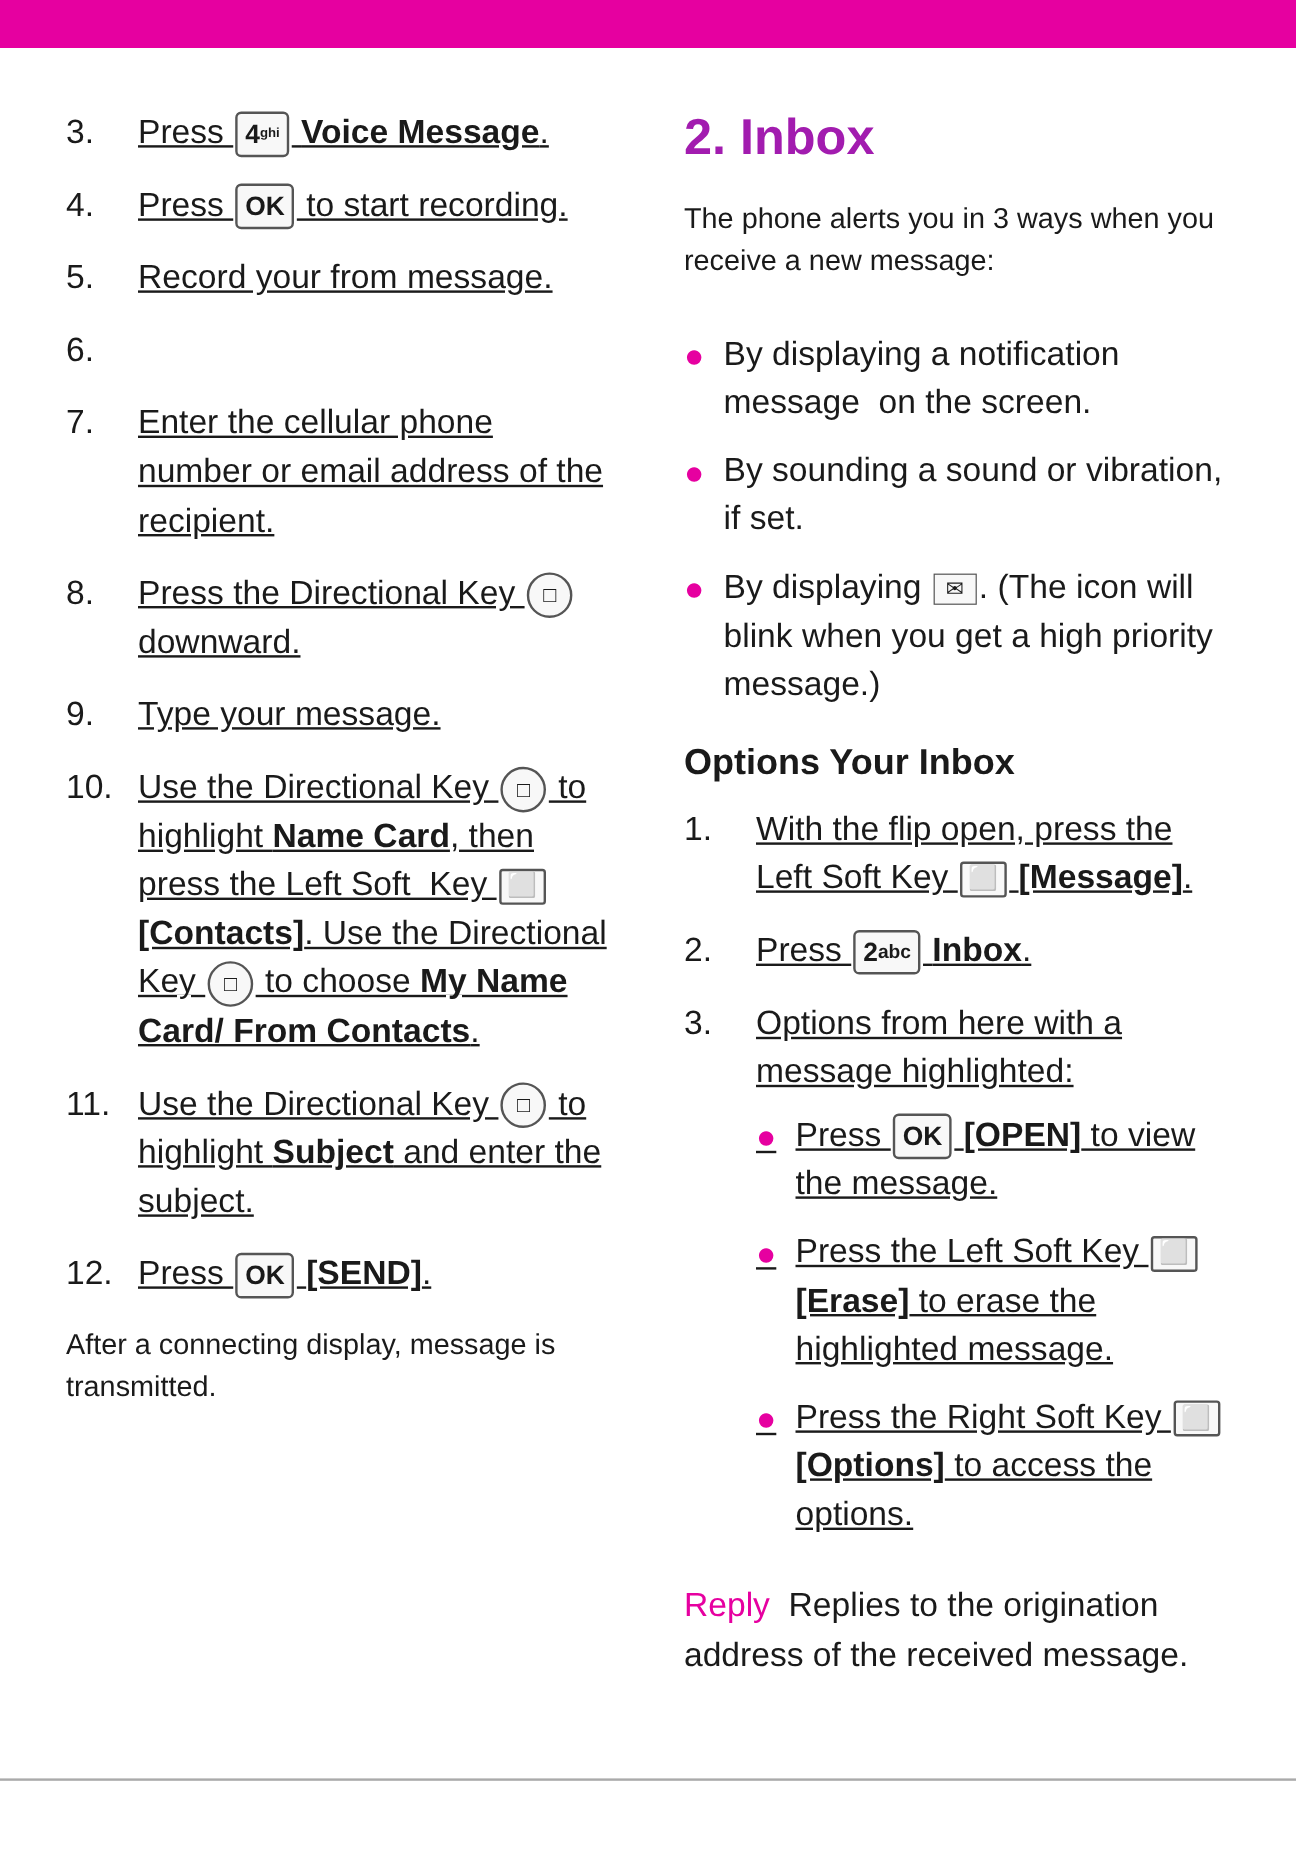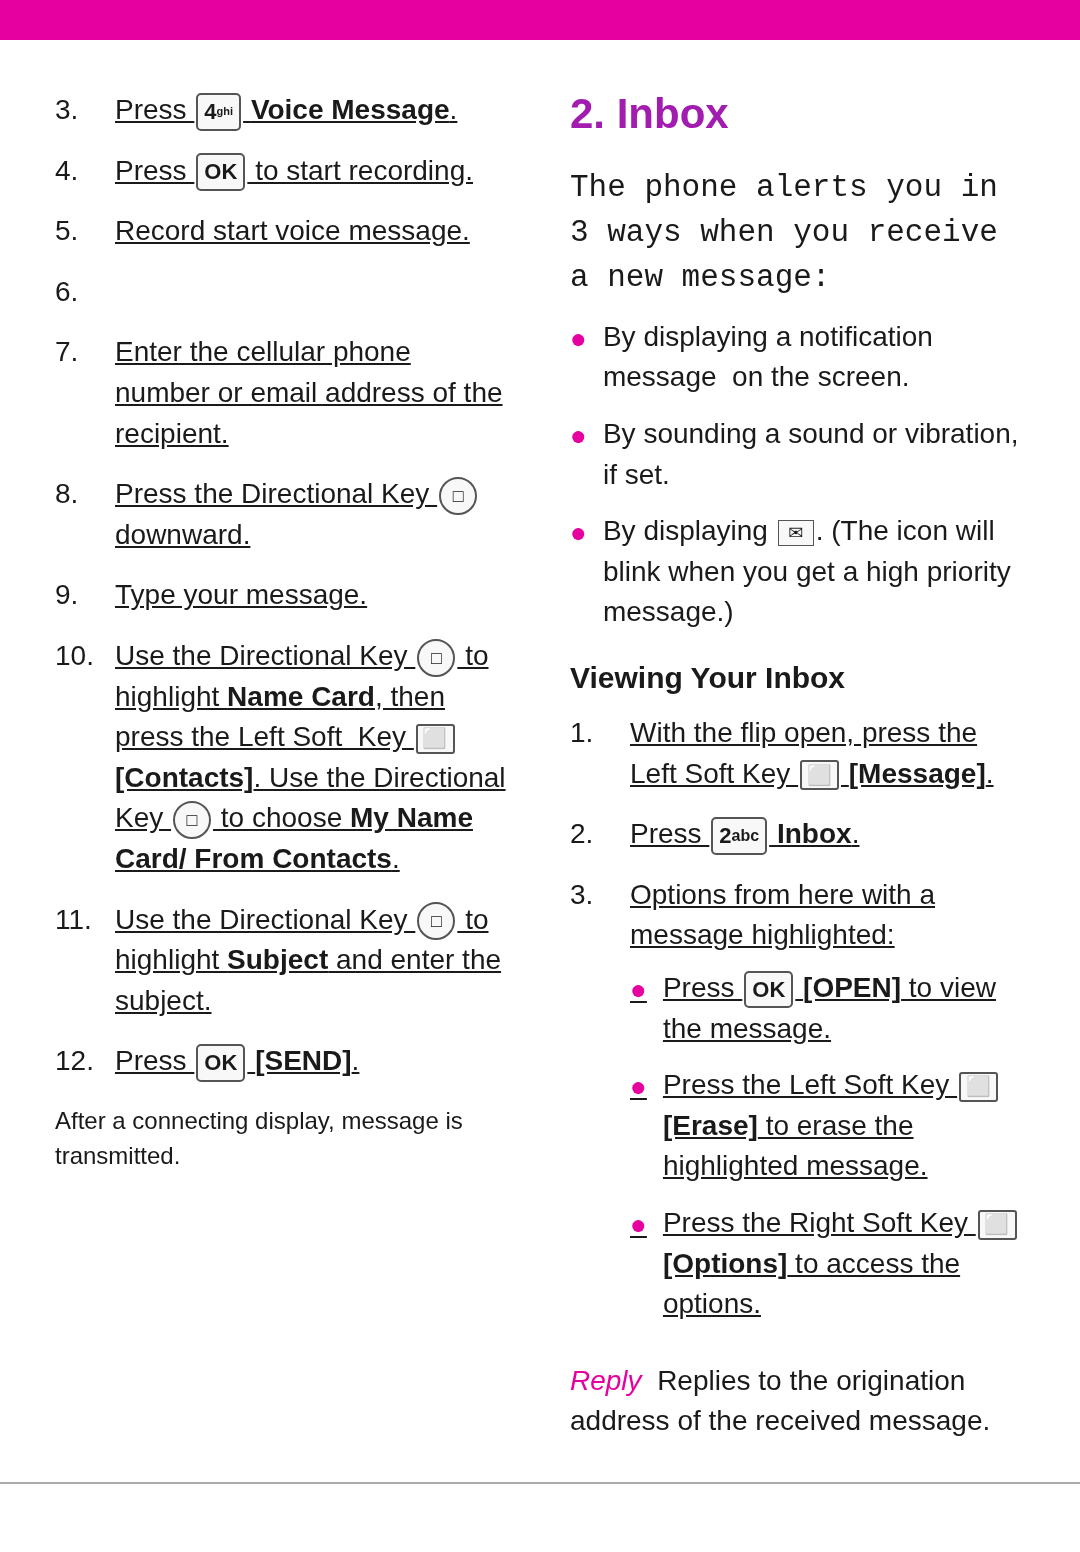--- a/index.html
+++ b/index.html
@@ -122,24 +122,23 @@
       border: 1px solid #555;
       vertical-align: middle;
       margin: 0 2px;
       width: 36px;
       height: 26px;
       background: #f8f8f8;
       font-size: 18px;
     }
 
     .intro-text {
-      font-size: 31px;
-      line-height: 1.45;
-      margin-bottom: 16px;
-      font-family: Liberation Mono, monospace;
+      font-size: 24px;
+      line-height: 1.45;
+      margin-bottom: 39px;
     }
 
     .bullet-list {
       list-style: none;
       margin-bottom: 28px;
     }
 
     .bullet-list li {
       display: flex;
       align-items: flex-start;
@@ -178,21 +177,20 @@
 
     .reply-text {
       font-size: 28px;
       line-height: 1.45;
       margin-bottom: 14px;
     }
 
     .reply-label {
       color: #e600a0;
       font-weight: normal;
-      font-style: italic;
     }
 
     .footer {
       position: absolute;
       bottom: 0;
       left: 0;
       right: 0;
       border-top: 2px solid #aaa;
       display: flex;
       justify-content: flex-end;
@@ -228,21 +226,21 @@
 
       <li>
         <span class="num">4.</span>
         <span class="list-text">
           Press <span class="key-icon">OK</span> to start recording.
         </span>
       </li>
 
       <li>
         <span class="num">5.</span>
-        <span class="list-text">Record start voice message.</span>
+        <span class="list-text">Record your from message.</span>
       </li>
 
       <li>
         <span class="num">6.</span>
       </li>
 
       <li>
         <span class="num">7.</span>
         <span class="list-text">Enter the cellular phone number or email address of the recipient.</span>
       </li>
@@ -308,21 +306,21 @@
         <span>By sounding a sound or vibration, if set.</span>
       </li>
       <li>
         <span class="bullet-dot">●</span>
         <span>By displaying
           <span class="envelope-icon">✉</span>. (The icon will blink when you get a high priority message.)
         </span>
       </li>
     </ul>
 
-    <h3 class="subsection-title">Viewing Your Inbox</h3>
+    <h3 class="subsection-title">Options Your Inbox</h3>
 
     <ol class="numbered-list">
       <li>
         <span class="num">1.</span>
         <span class="list-text">
           With the flip open, press the Left Soft Key
           <span class="soft-key-icon">⬜</span>
           <b>[Message]</b>.
         </span>
       </li>

